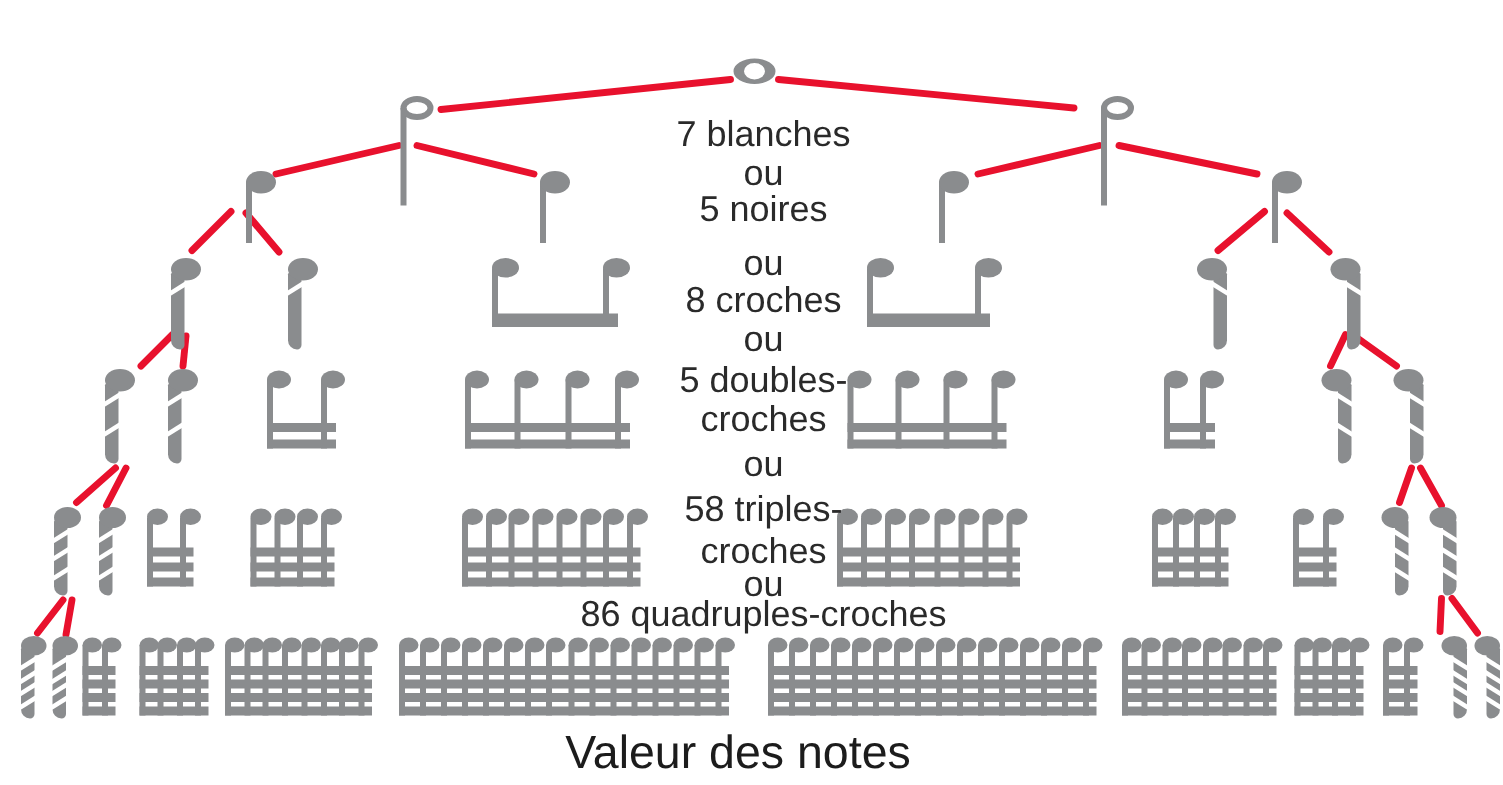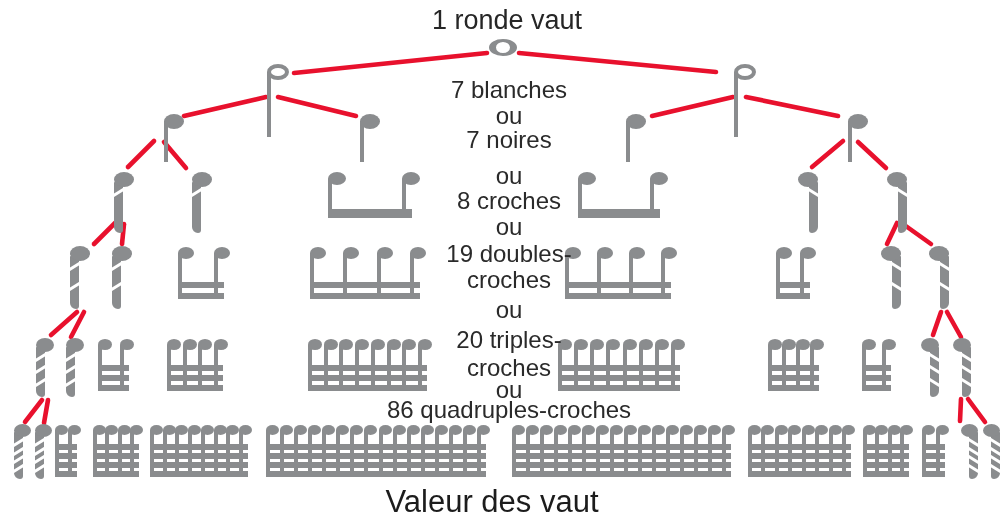--- a/index.html
+++ b/index.html
@@ -13,21 +13,20 @@
   .eq-label{position:absolute;transform:translateX(-50%);white-space:nowrap;
             font-size:24px;line-height:25px;color:#2a2a2a;}
   #lines-layer{position:absolute;left:0;top:0;width:1002px;height:523px;pointer-events:none;}
   .note{position:absolute;}
   .note *{position:absolute;box-sizing:border-box;}
 </style>
 </head>
 <body>
 
 <div class="stage">
-  <div class="lbl lbl-top">1 ronde vaut</div>
   <svg id="lines-layer" viewBox="0 0 1002 523">
       <line x1="487" y1="53" x2="294" y2="73" stroke="#e8112d" stroke-width="4.6" stroke-linecap="round"></line>
       <line x1="519" y1="53" x2="716" y2="72" stroke="#e8112d" stroke-width="4.6" stroke-linecap="round"></line>
       <line x1="266" y1="97" x2="184" y2="116" stroke="#e8112d" stroke-width="4.6" stroke-linecap="round"></line>
       <line x1="278" y1="97" x2="356" y2="116" stroke="#e8112d" stroke-width="4.6" stroke-linecap="round"></line>
       <line x1="733" y1="97" x2="652" y2="116" stroke="#e8112d" stroke-width="4.6" stroke-linecap="round"></line>
       <line x1="746" y1="97" x2="838" y2="116" stroke="#e8112d" stroke-width="4.6" stroke-linecap="round"></line>
       <line x1="154" y1="141" x2="128" y2="167" stroke="#e8112d" stroke-width="4.6" stroke-linecap="round"></line>
       <line x1="164" y1="142" x2="186" y2="168" stroke="#e8112d" stroke-width="4.6" stroke-linecap="round"></line>
       <line x1="843" y1="141" x2="812" y2="167" stroke="#e8112d" stroke-width="4.6" stroke-linecap="round"></line>
@@ -482,26 +481,26 @@
         <div style="left: -5px; top: 17px; width: 19px; height: 3.2px; background: rgb(255, 255, 255); transform: rotate(-32deg);"></div>
         <div style="left: -5px; top: 25.5px; width: 19px; height: 3.2px; background: rgb(255, 255, 255); transform: rotate(-32deg);"></div>
         <div style="left: -5px; top: 34px; width: 19px; height: 3.2px; background: rgb(255, 255, 255); transform: rotate(-32deg);"></div>
         <div style="left: -5px; top: 42.5px; width: 19px; height: 3.2px; background: rgb(255, 255, 255); transform: rotate(-32deg);"></div>
         <div style="left: 0px; top: 0px; width: 17px; height: 13px; background: rgb(138, 140, 142); border-radius: 50%;"></div>
       </div>
     </div>
   <div id="labels-layer">
       <div class="eq-label" style="left: 509px; top: 77px;">7 blanches</div>
       <div class="eq-label" style="left: 509px; top: 103px;">ou</div>
-      <div class="eq-label" style="left: 509px; top: 127px;">7 noires</div>
+      <div class="eq-label" style="left: 509px; top: 127px;">5 noires</div>
       <div class="eq-label" style="left: 509px; top: 163px;">ou</div>
       <div class="eq-label" style="left: 509px; top: 188px;">8 croches</div>
       <div class="eq-label" style="left: 509px; top: 214px;">ou</div>
-      <div class="eq-label" style="left: 509px; top: 241px;">19 doubles-</div>
+      <div class="eq-label" style="left: 509px; top: 241px;">5 doubles-</div>
       <div class="eq-label" style="left: 509px; top: 267px;">croches</div>
       <div class="eq-label" style="left: 509px; top: 297px;">ou</div>
-      <div class="eq-label" style="left: 509px; top: 327px;">20 triples-</div>
+      <div class="eq-label" style="left: 509px; top: 327px;">58 triples-</div>
       <div class="eq-label" style="left: 509px; top: 355px;">croches</div>
       <div class="eq-label" style="left: 509px; top: 377px;">ou</div>
       <div class="eq-label" style="left: 509px; top: 397px;">86 quadruples-croches</div>
     </div>
-  <div class="lbl lbl-bottom">Valeur des vaut</div>
+  <div class="lbl lbl-bottom">Valeur des notes</div>
 </div>
 
 </body></html>

